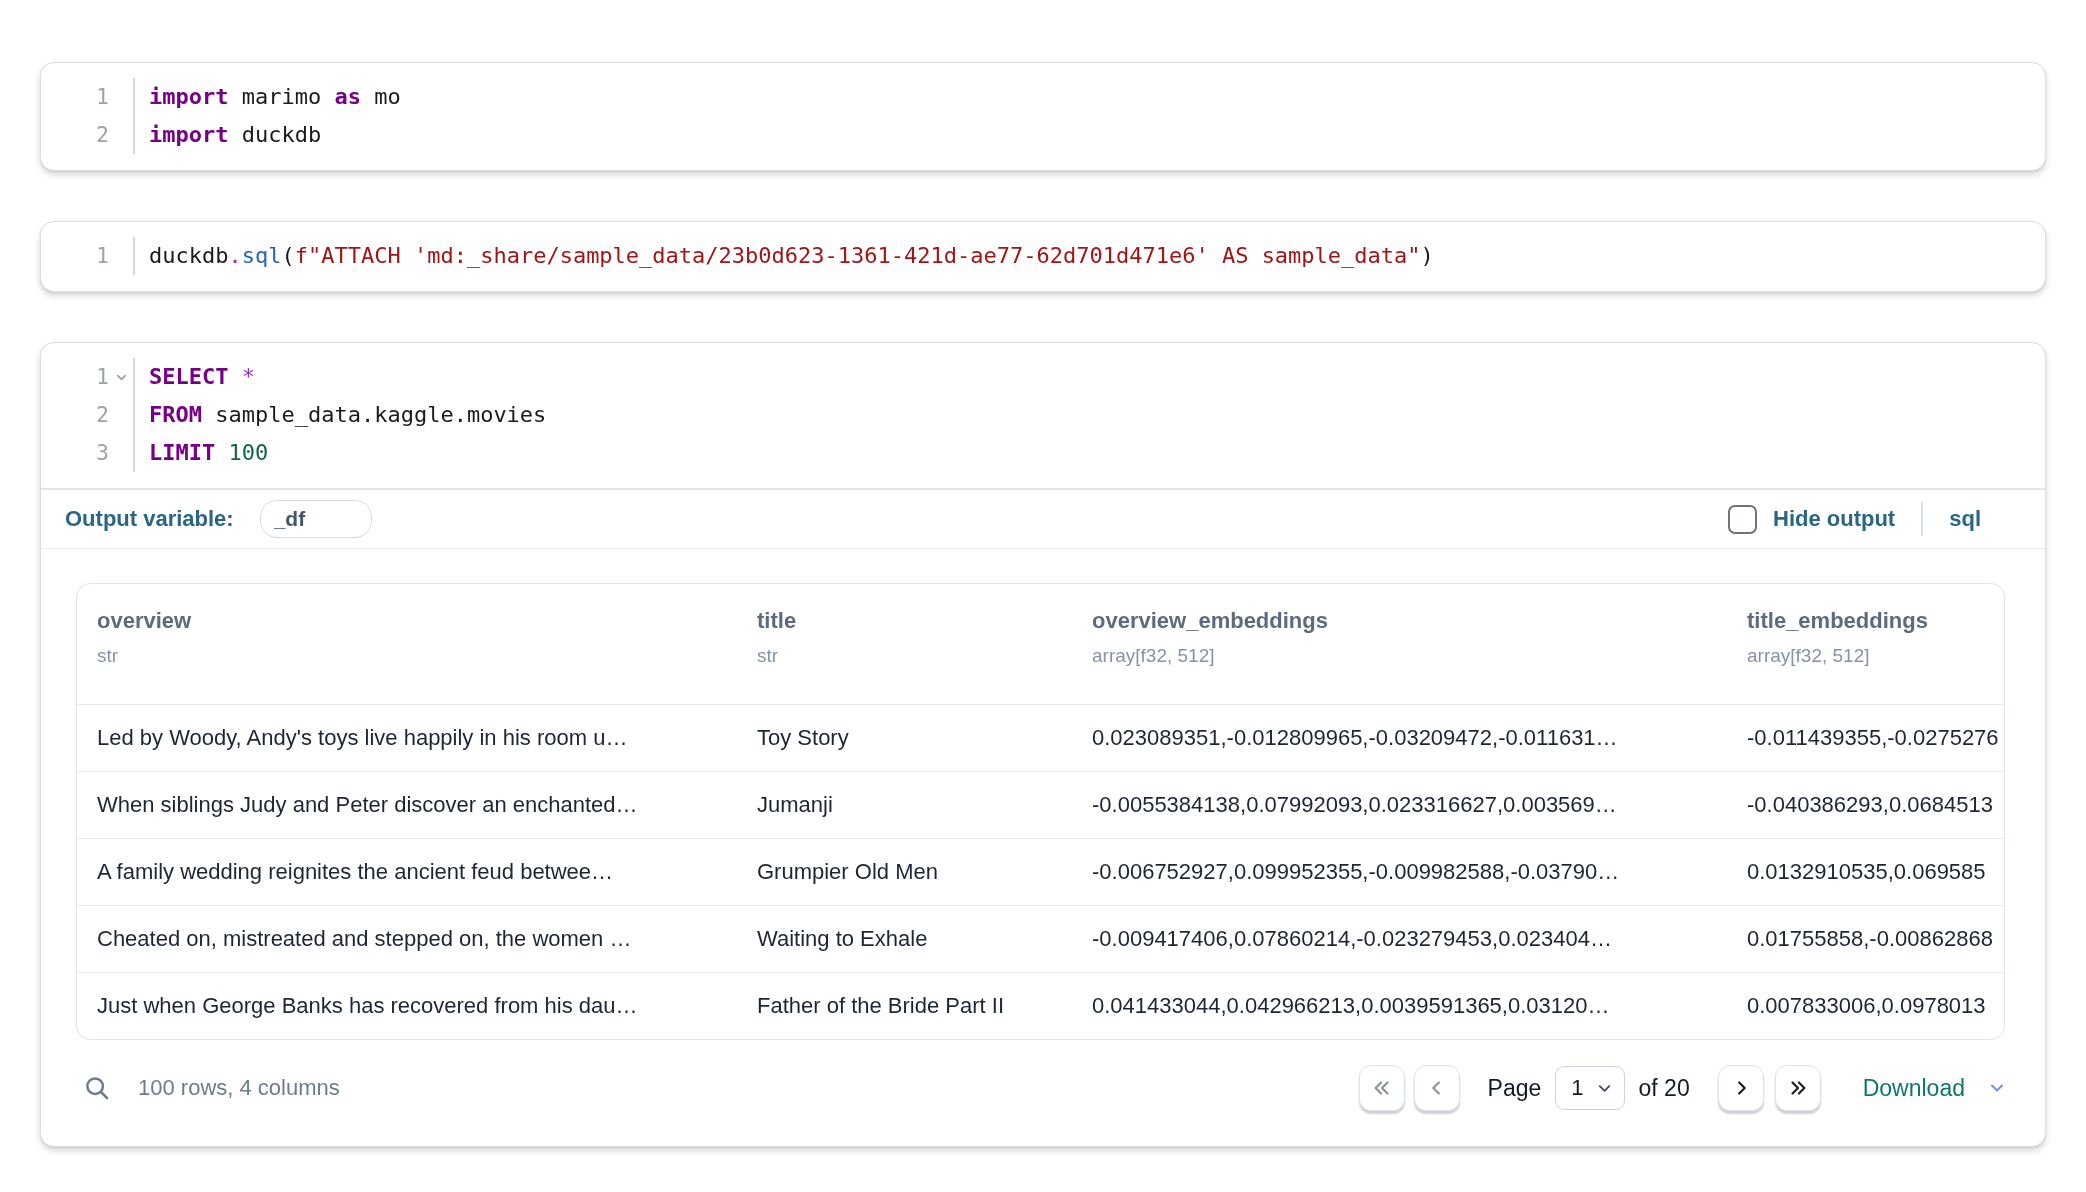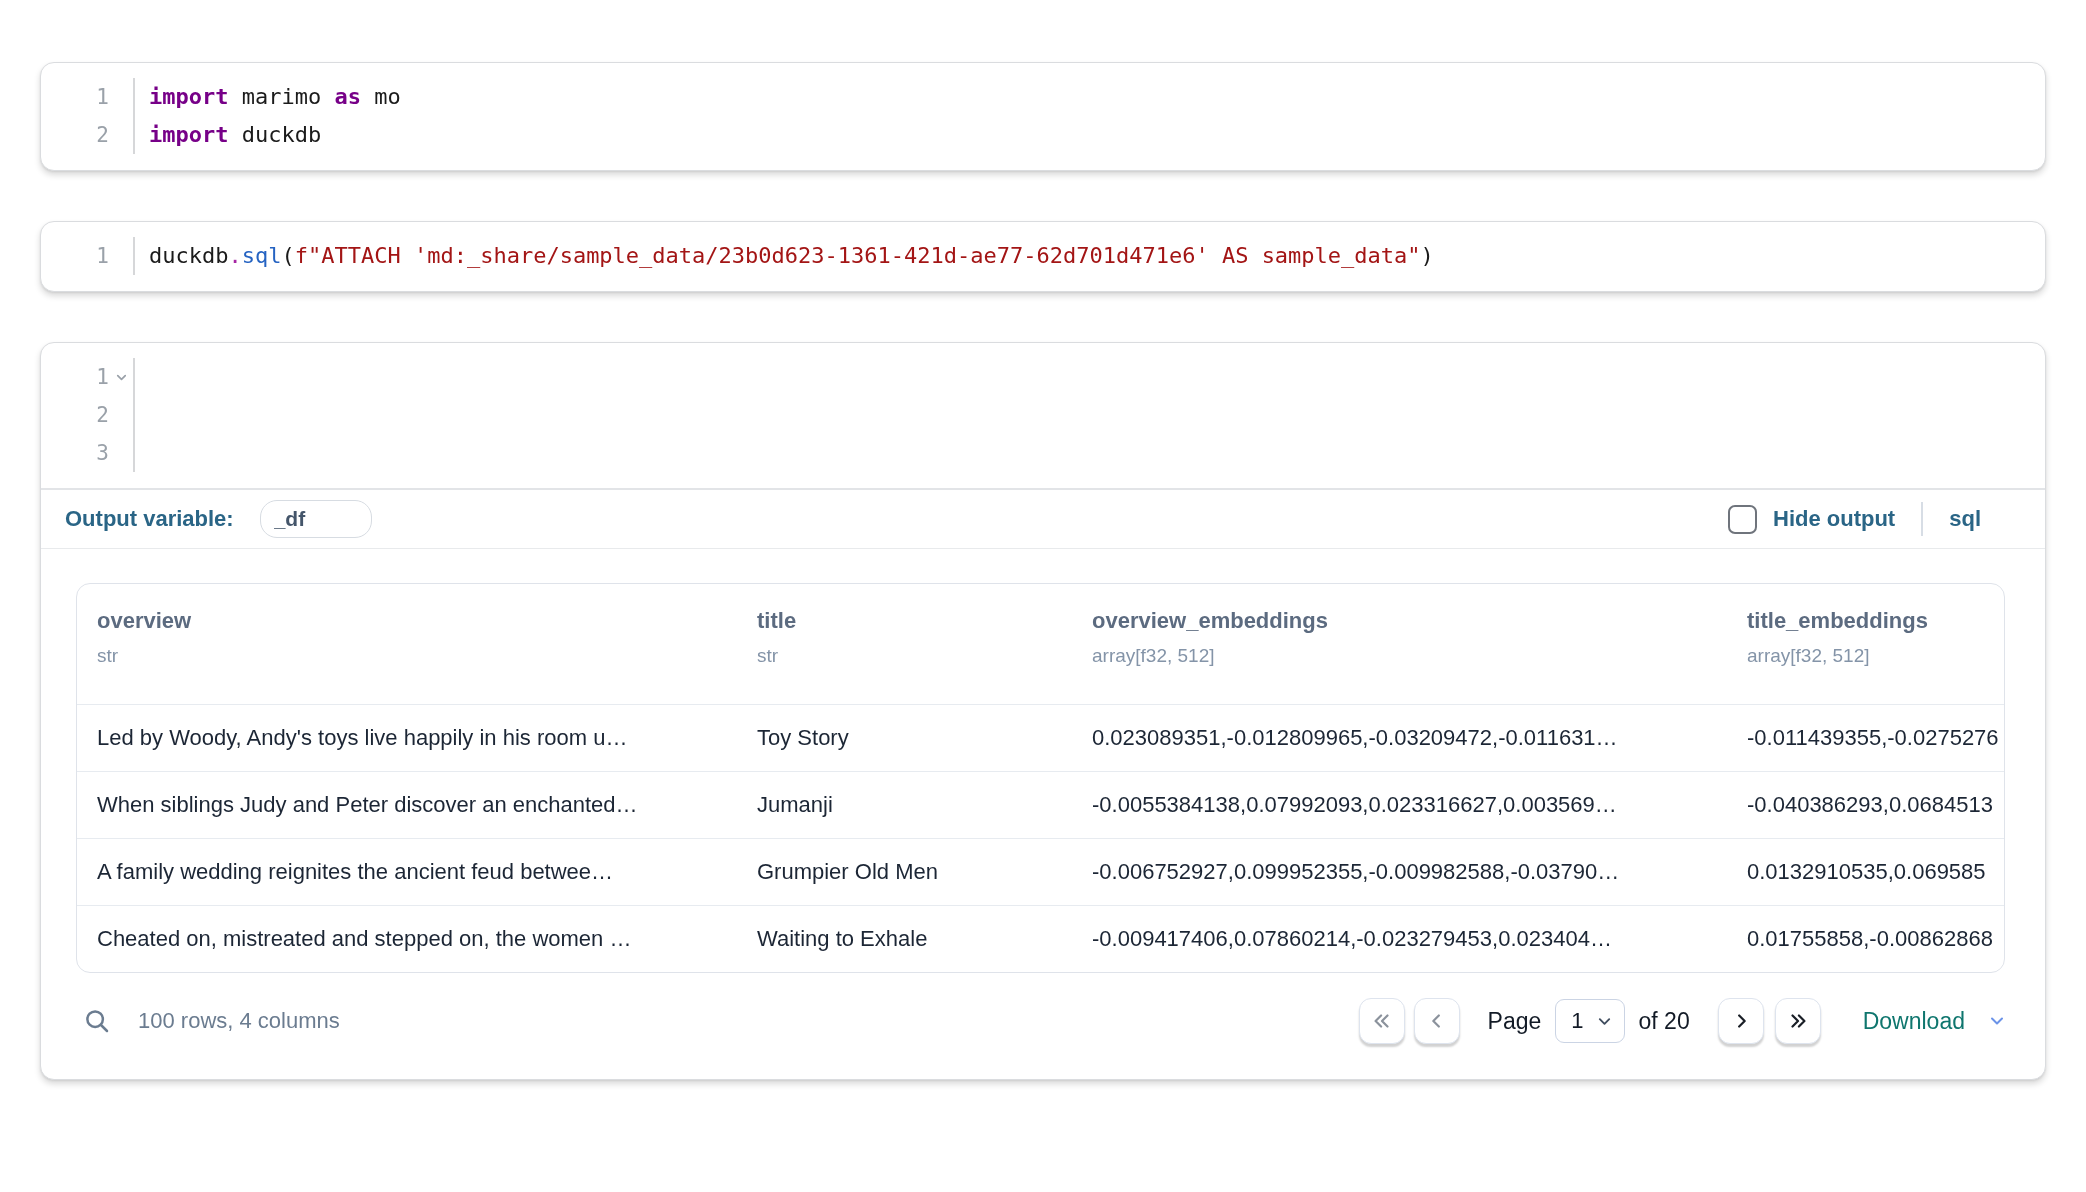--- a/index.html
+++ b/index.html
@@ -137,20 +137,25 @@
           </div>
           <div class="ln">
             <span class="num">2</span>
             <span class="foldslot"></span>
           </div>
           <div class="ln">
             <span class="num">3</span>
             <span class="foldslot"></span>
           </div>
         </div>
+      <div class="code">
+          <div class="cl"><span class="tok-kw">SELECT</span><span class="tok-pl"> </span><span class="tok-star">*</span></div>
+          <div class="cl"><span class="tok-kw">FROM</span><span class="tok-pl"> sample_data.kaggle.movies</span></div>
+          <div class="cl"><span class="tok-kw">LIMIT</span><span class="tok-pl"> </span><span class="tok-num">100</span></div>
+        </div>
     </div>
 
     <div class="cell-footer">
       <div class="cf-left">
         <span class="ov-label">Output variable:</span>
         <input class="ov-input" type="text" value="_df" style="">
       </div>
       <div class="cf-right">
         <span class="checkbox"></span>
         <span class="cf-blue hide-lab">Hide output</span>
@@ -196,20 +201,26 @@
               <div class="td cellpad c0">A family wedding reignites the ancient feud betwee…</div>
               <div class="td cellpad c1">Grumpier Old Men</div>
               <div class="td cellpad c2">-0.006752927,0.099952355,-0.009982588,-0.03790…</div>
               <div class="td cellpad c3">0.0132910535,0.069585</div>
             </div>
             <div class="trow">
               <div class="td cellpad c0">Cheated on, mistreated and stepped on, the women …</div>
               <div class="td cellpad c1">Waiting to Exhale</div>
               <div class="td cellpad c2">-0.009417406,0.07860214,-0.023279453,0.023404…</div>
               <div class="td cellpad c3">0.01755858,-0.00862868</div>
+            </div>
+            <div class="trow">
+              <div class="td cellpad c0">Just when George Banks has recovered from his dau…</div>
+              <div class="td cellpad c1">Father of the Bride Part II</div>
+              <div class="td cellpad c2">0.041433044,0.042966213,0.0039591365,0.03120…</div>
+              <div class="td cellpad c3">0.007833006,0.0978013</div>
             </div>
           </div>
       </div>
 
       <div class="tfooter">
         <div class="tf-left">
           <button class="search-btn" aria-label="search">
             <svg width="30" height="30" viewBox="0 0 24 24" fill="none" stroke="currentColor" stroke-width="2" stroke-linecap="round">
               <circle cx="10.5" cy="10.5" r="6.2"></circle>
                 <line x1="15.2" y1="15.2" x2="20" y2="20"></line>

